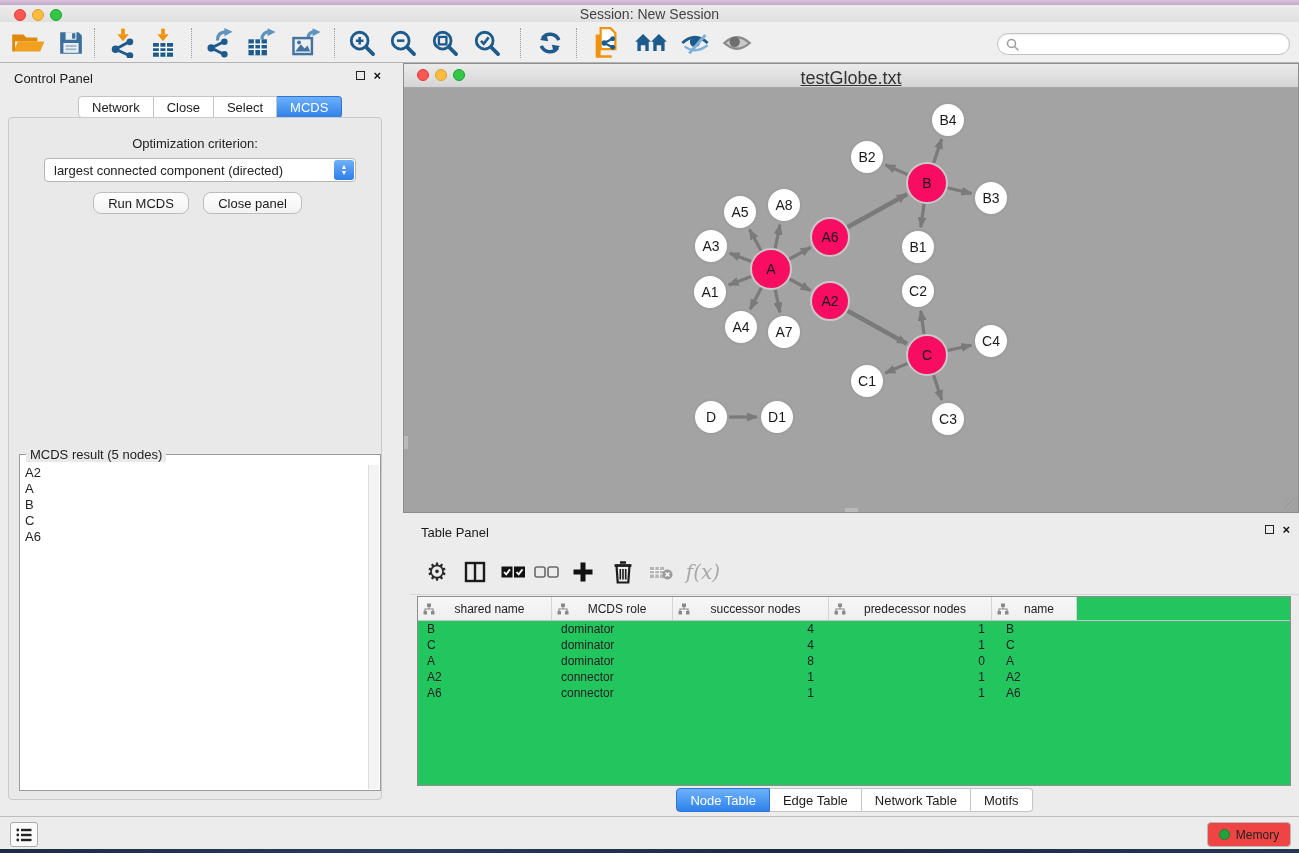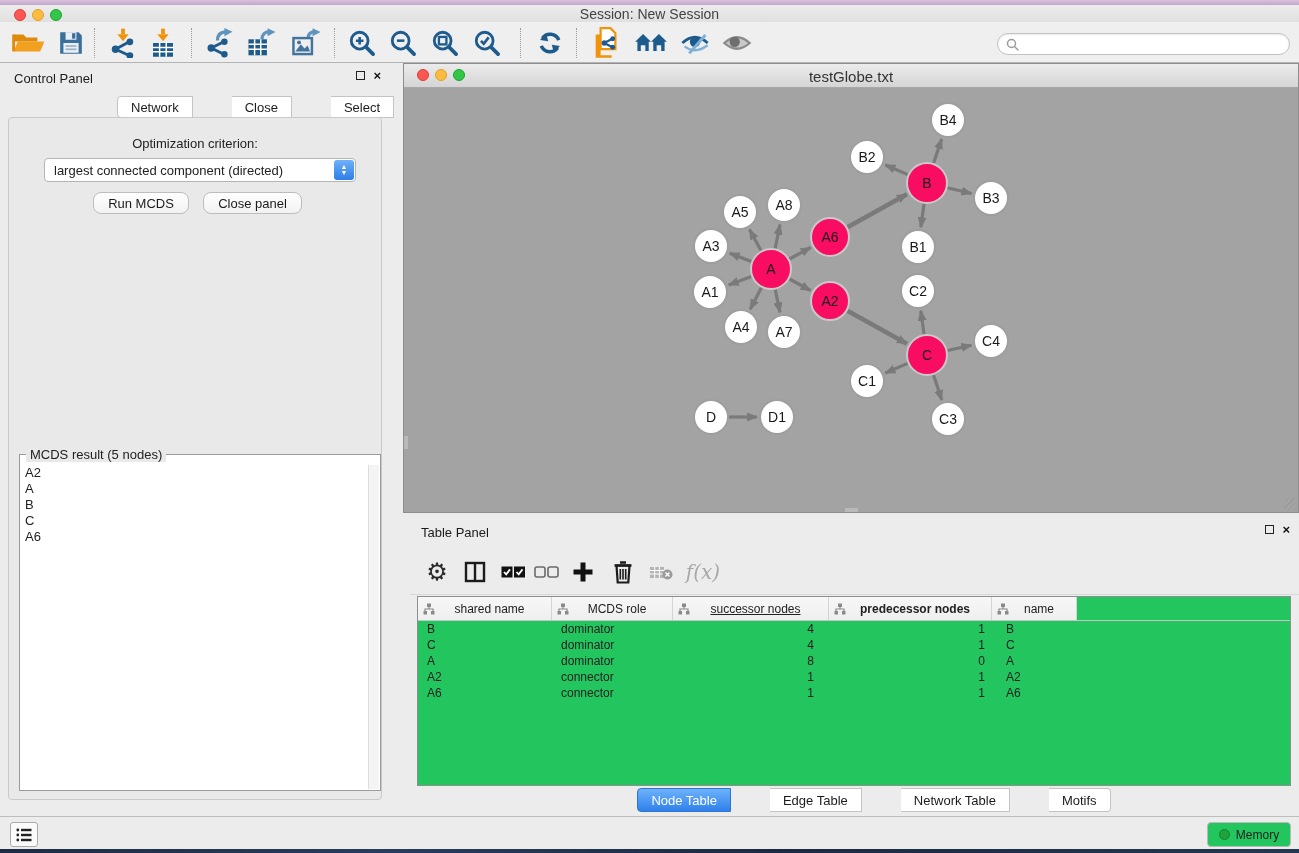--- a/index.html
+++ b/index.html
@@ -29,21 +29,21 @@
     border:none; outline:none; font-size:12px; background:transparent; }
 
   
   #control-panel { position:absolute; left:0; top:65px; width:390px; height:747px; }
   .panel-title { font-size:13px; color:#1b1b1b; }
   .win-icons { position:absolute; top:6px; display:flex; gap:8px; align-items:center; }
   .float-ic { width:9px; height:9px; border:1.5px solid #222; display:inline-block; }
   .close-ic { font-size:13px; font-weight:bold; color:#111; line-height:9px; }
   .tabbar { display:flex; }
   .tab { height:22px; padding:0 13px; background:#fff; border:1px solid #c4c4c4;
-    border-left:none; font-size:13px; color:#1b1b1b; display:flex; align-items:center; cursor:pointer;margin-left:39px; }
+    border-left:none; font-size:13px; color:#1b1b1b; display:flex; align-items:center; cursor:pointer; }
   .tab:first-child { border-left:1px solid #c4c4c4; border-radius:4px 0 0 4px; }
   .tab:last-child { border-radius:0 4px 4px 0; }
   .tab.active { background:linear-gradient(#6db1fb,#2f81ea); border-color:#2f74d4; color:#fff; }
   #cp-inner { position:absolute; left:8px; top:117px; width:374px; height:683px;
     background:#e9e9e9; border:1px solid #c9c9c9; border-radius:4px; }
   #opt-label { position:absolute; left:0; right:0; top:18px; text-align:center; font-size:13px; }
   #criterion { position:absolute; left:35px; top:40px; width:312px; height:24px; background:#fff;
     border:1px solid #b5b5b5; border-radius:4px; font-size:13px; display:flex; align-items:center;
     padding-left:9px; cursor:pointer; }
   #criterion .stepper { position:absolute; right:1px; top:1px; width:20px; height:20px;
@@ -61,21 +61,21 @@
   #mcds-list div { padding-left:3px; }
   #mcds-scroll { position:absolute; right:1px; top:10px; width:11px; bottom:1px;
     background:#f4f4f4; border-left:1px solid #ddd; }
 
   
   #net-window { position:absolute; left:403px; top:63px; width:896px; height:450px;
     border:1px solid #8e8e8e; background:#fff; }
   #net-titlebar { position:absolute; left:0; top:0; right:0; height:24px;
     background:linear-gradient(#ebebeb,#d5d5d5); border-bottom:1px solid #a8a8a8; }
   #net-titlebar .title { position:absolute; left:0; right:0; top:4px; text-align:center;
-    font-size:15px; color:#333; }
+    font-size:18px; color:#333;text-decoration:underline; }
   #net-canvas { position:absolute; left:0; top:24px; right:0; bottom:0; background:#a3a3a3; }
   #resize-grip { position:absolute; right:1px; bottom:1px; width:13px; height:13px;
     background:repeating-linear-gradient(135deg, transparent 0 3px, #9a9a9a 3px 4px); }
   .scroll-mark { position:absolute; background:#b9b9b9; }
 
   
   #table-panel { position:absolute; left:410px; top:520px; width:889px; height:294px; }
   #tp-toolbar { position:absolute; left:0; top:30px; right:0; height:45px;
     border-bottom:1px solid #d8d8d8; }
   .tpbtn { position:absolute; top:7px; width:30px; height:30px; display:flex; align-items:center;
@@ -96,21 +96,21 @@
   .c4 { width:85px; padding-left:14px; }
   #tp-tabs { position:absolute; left:0; right:0; top:268px; display:flex; justify-content:center; }
   #tp-tabs .tab { height:24px; font-size:13px; }
 
   
   #statusbar { position:absolute; left:0; top:816px; width:1299px; height:33px;
     background:#ececec; border-top:1px solid #bdbdbd; }
   #list-btn { position:absolute; left:10px; top:5px; width:28px; height:25px; background:#fafafa;
     border:1px solid #ababab; border-radius:3px; display:flex; align-items:center; justify-content:center;
     cursor:pointer; }
-  #memory-btn { position:absolute; right:8px; top:5px; width:84px; height:25px; background:#22c55e;
+  #memory-btn { position:absolute; right:8px; top:5px; width:84px; height:25px; background:#ef4444;
     border:1px solid #b9b9b9; border-radius:4px; display:flex; align-items:center; gap:6px;
     justify-content:center; font-size:12px; cursor:pointer; }
   #memory-dot { width:11px; height:11px; border-radius:50%; background:#1fa33c; border:1px solid #14822c; }
   #bottom-strip { position:absolute; left:0; top:849px; width:1299px; height:4px;
     background:linear-gradient(90deg,#1c2c44,#273d5c 30%,#1a2a42 60%,#233852); }
 </style>
 </head>
 <body>
 
 <div id="top-strip"></div>
@@ -459,30 +459,30 @@
         </div>
         <div class="hcell" style="width: 121px;">
           <svg class="hicon" width="12" height="12" viewBox="0 0 12 12">
             <rect x="4" y="0.5" width="4" height="3.5" fill="#8a8a8a"></rect>
             <path d="M6 4 v2 M2 8 v-2 h8 v2" stroke="#8a8a8a" stroke-width="1.2" fill="none"></path>
             <rect x="0.5" y="8" width="3.5" height="3.5" fill="#8a8a8a"></rect>
             <rect x="8" y="8" width="3.5" height="3.5" fill="#8a8a8a"></rect>
           </svg>
           <span style="padding-left:10px">MCDS role</span>
         </div>
-        <div class="hcell" style="width: 156px; text-decoration: underline;">
+        <div class="hcell" style="width: 156px;">
           <svg class="hicon" width="12" height="12" viewBox="0 0 12 12">
             <rect x="4" y="0.5" width="4" height="3.5" fill="#8a8a8a"></rect>
             <path d="M6 4 v2 M2 8 v-2 h8 v2" stroke="#8a8a8a" stroke-width="1.2" fill="none"></path>
             <rect x="0.5" y="8" width="3.5" height="3.5" fill="#8a8a8a"></rect>
             <rect x="8" y="8" width="3.5" height="3.5" fill="#8a8a8a"></rect>
           </svg>
           <span style="padding-left:10px">successor nodes</span>
         </div>
-        <div class="hcell" style="width: 163px; font-weight: bold;">
+        <div class="hcell" style="width: 163px;">
           <svg class="hicon" width="12" height="12" viewBox="0 0 12 12">
             <rect x="4" y="0.5" width="4" height="3.5" fill="#8a8a8a"></rect>
             <path d="M6 4 v2 M2 8 v-2 h8 v2" stroke="#8a8a8a" stroke-width="1.2" fill="none"></path>
             <rect x="0.5" y="8" width="3.5" height="3.5" fill="#8a8a8a"></rect>
             <rect x="8" y="8" width="3.5" height="3.5" fill="#8a8a8a"></rect>
           </svg>
           <span style="padding-left:10px">predecessor nodes</span>
         </div>
         <div class="hcell" style="width: 85px;">
           <svg class="hicon" width="12" height="12" viewBox="0 0 12 12">

